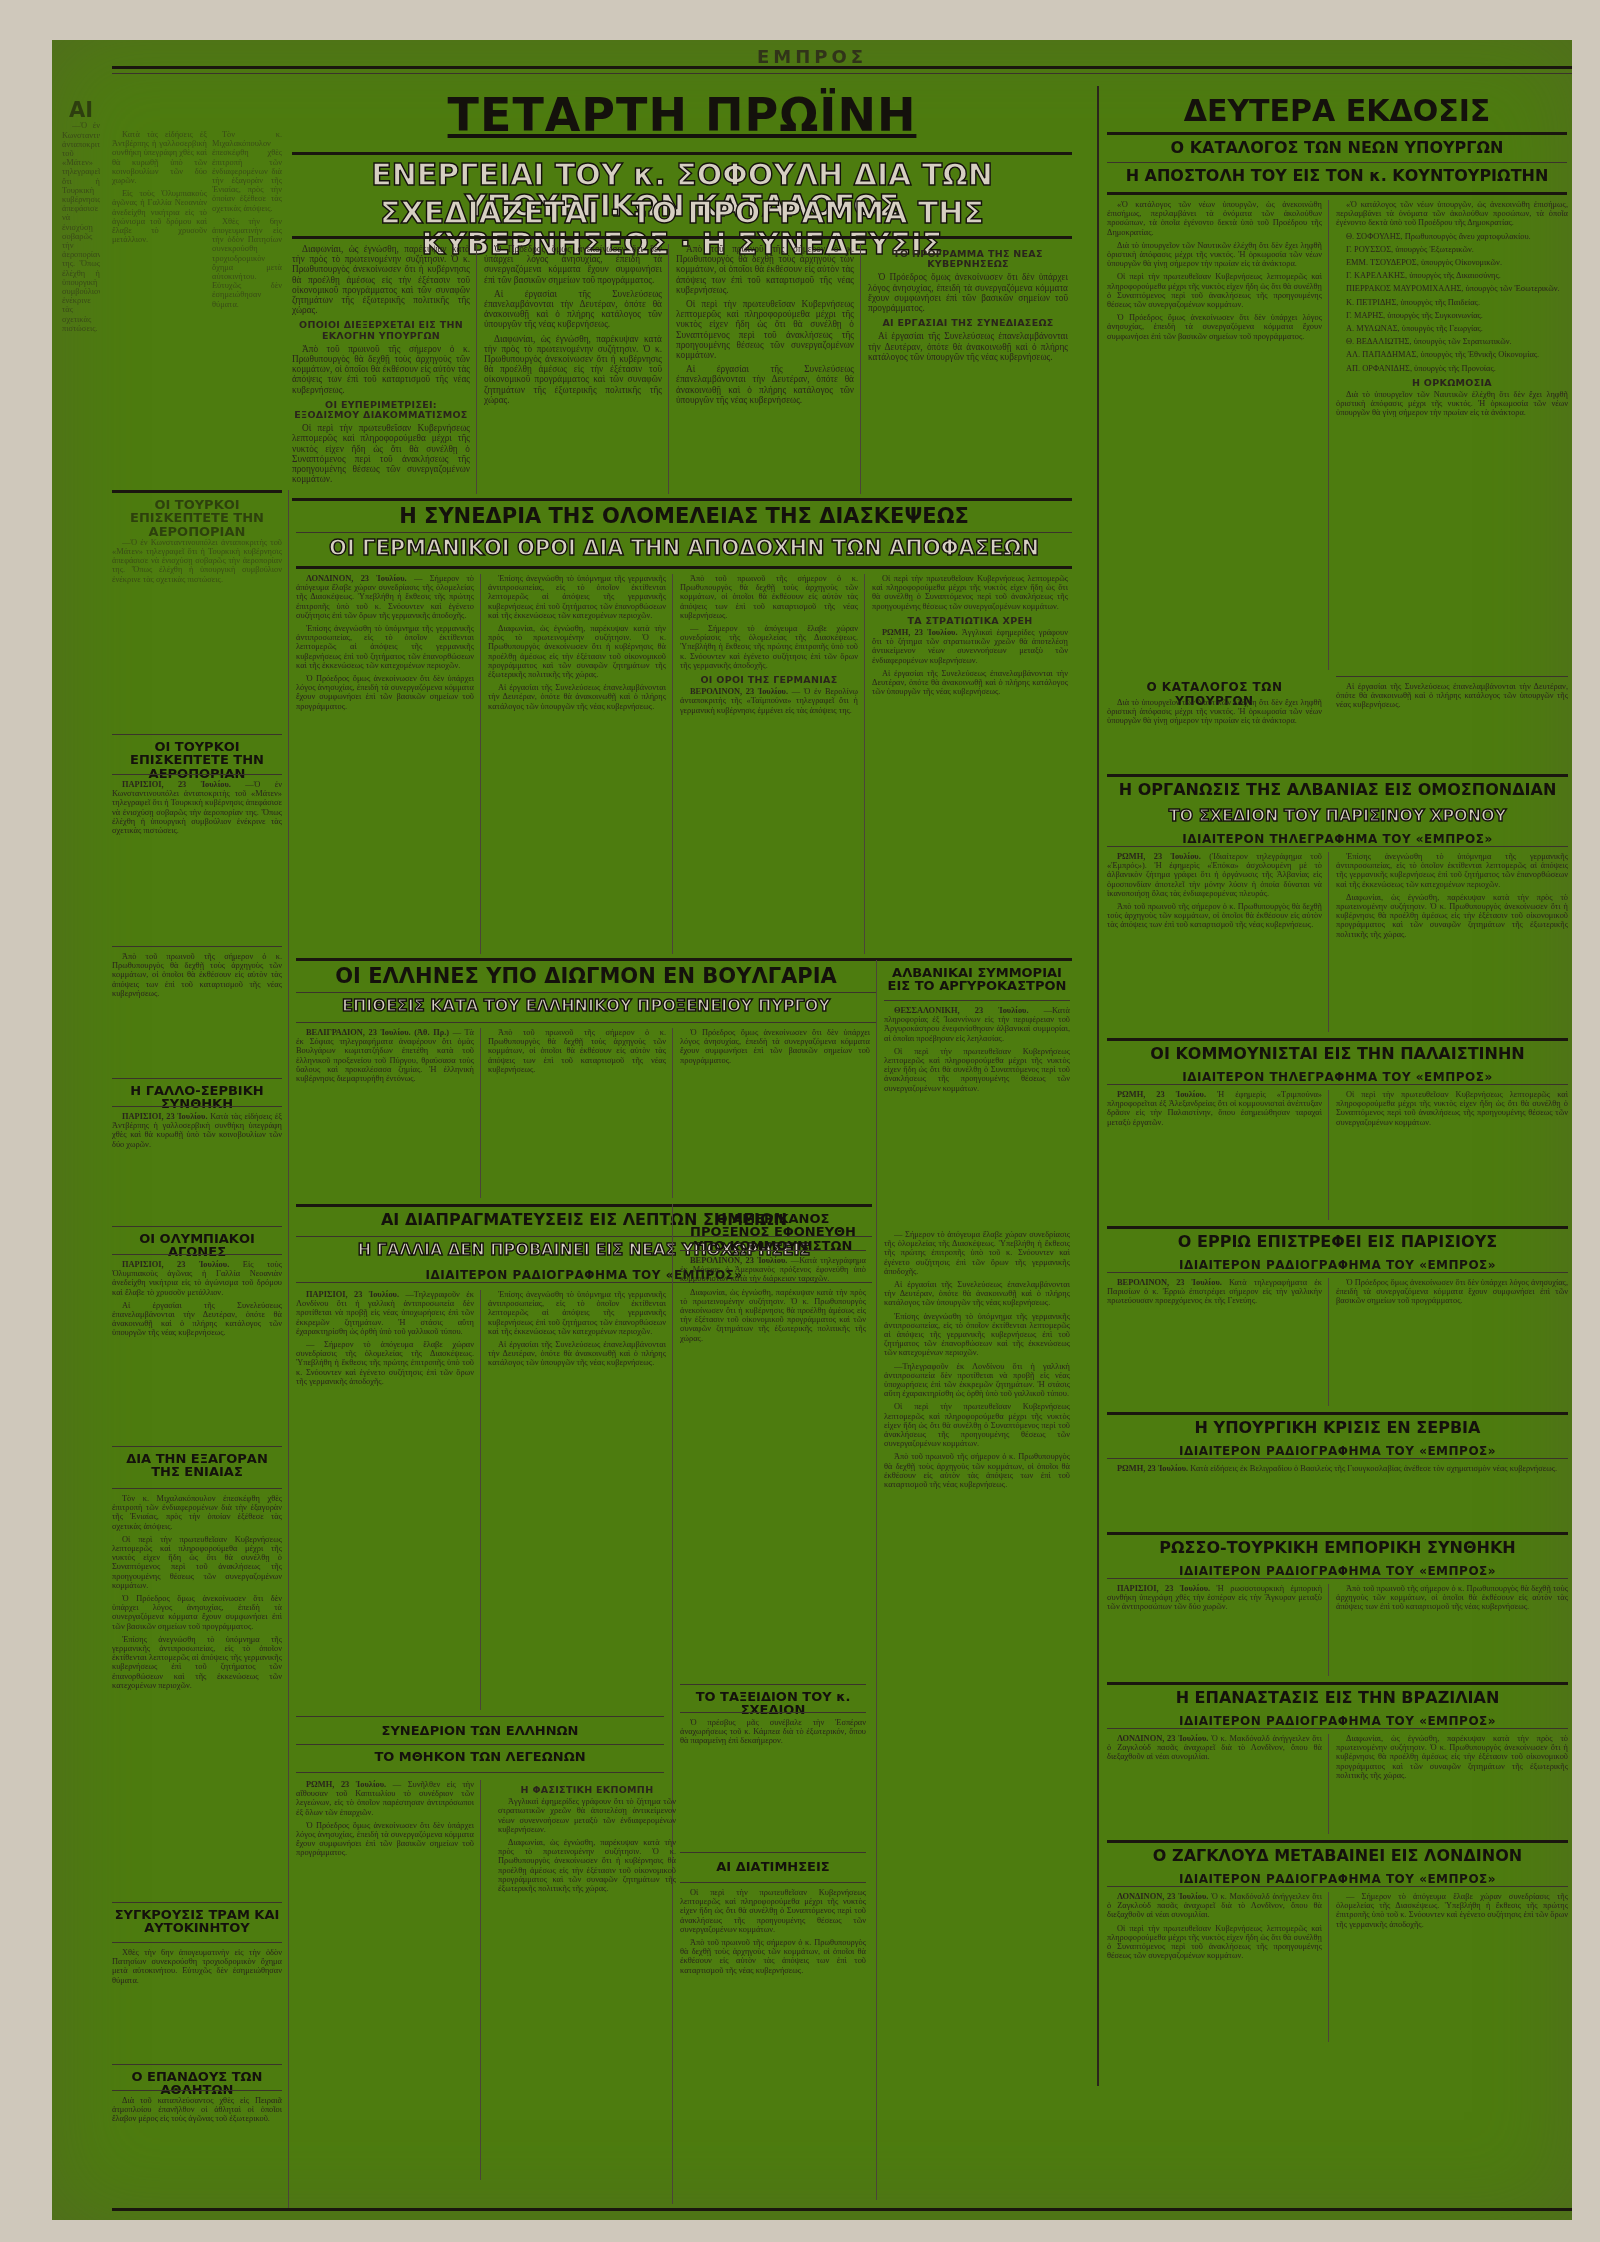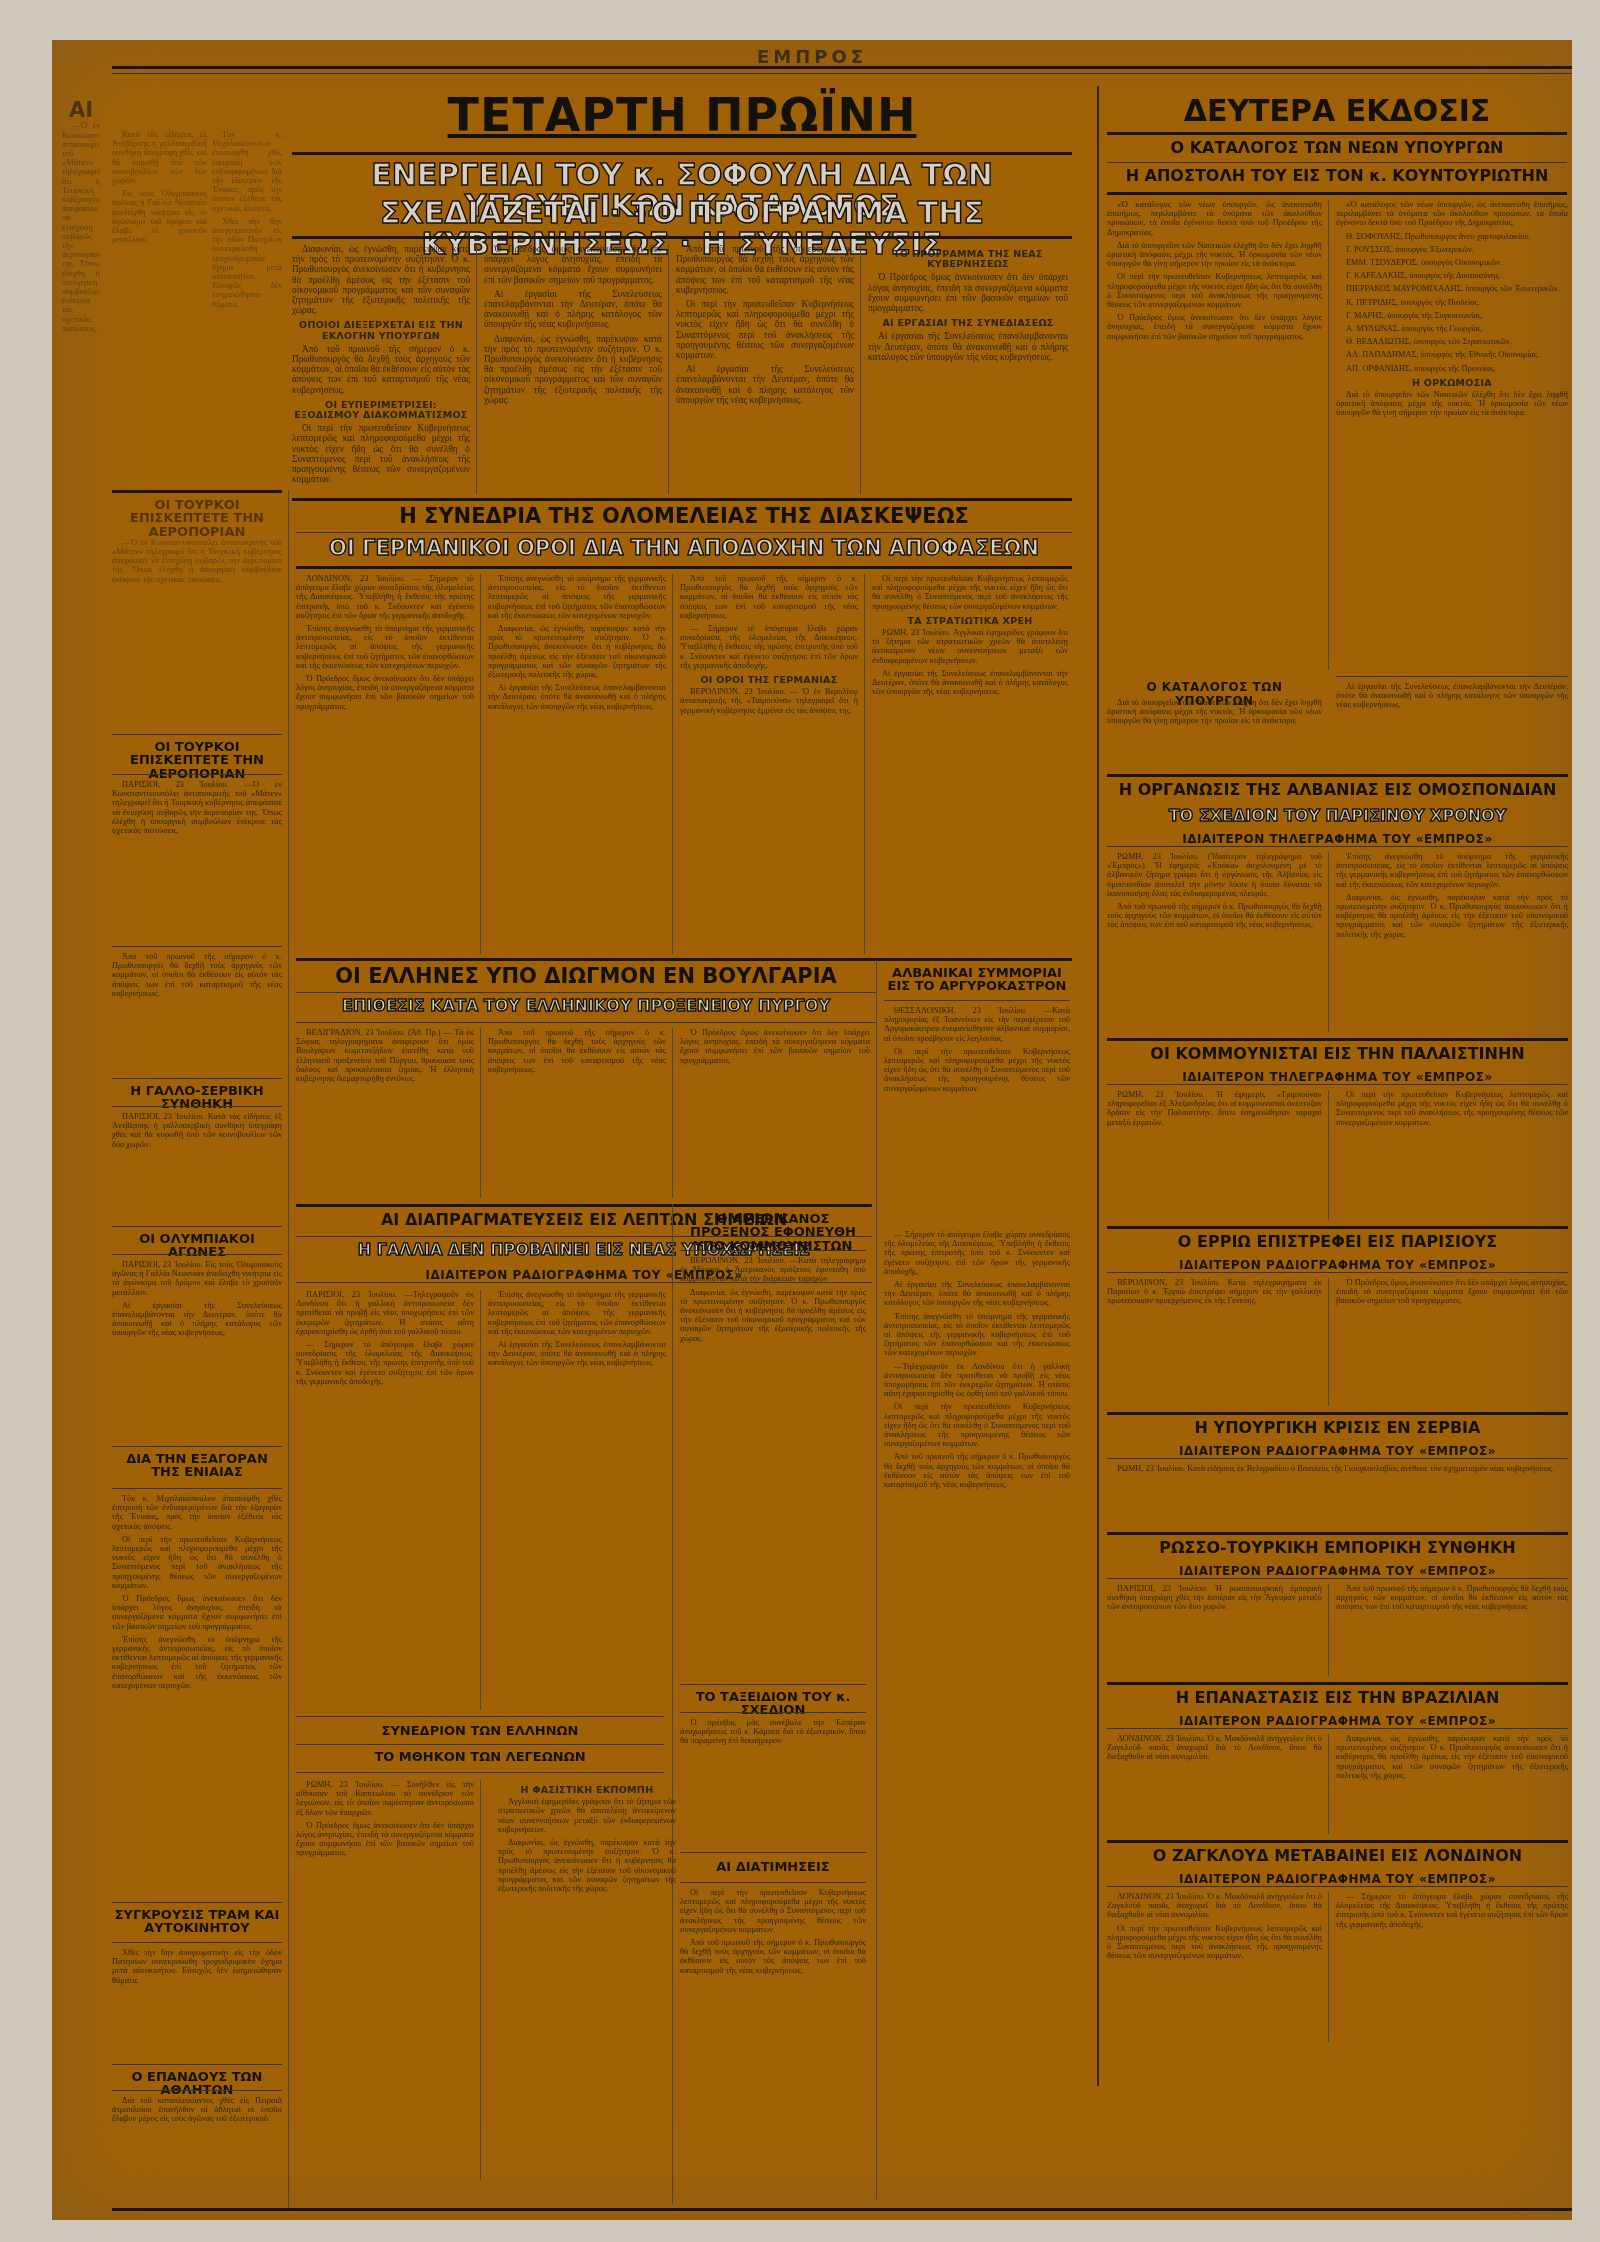--- a/index.html
+++ b/index.html
@@ -16,21 +16,21 @@
     overflow: hidden;
     font-family: "Liberation Serif", "DejaVu Serif", serif;
     color: #17140f;
   }
   .paper {
     position: absolute;
     left: 52px;
     top: 40px;
     width: 1520px;
     height: 2180px;
-    background: #a16207;
+    background: #4d7c0f;
     box-shadow: inset 0 0 90px rgba(90,80,62,0.35);
   }
   
   .vrule {
     position: absolute;
     width: 0;
     border-left: 1px solid #4b4438;
   }
   .hrule {
     position: absolute;
@@ -83,21 +83,21 @@
   .micro { font-size: 8.4px; line-height: 9.2px; }
 
   .capt {
     font-family: "DejaVu Sans", sans-serif;
     font-weight: bold;
     font-size: 9.5px;
     text-align: center;
     margin: 5px 0 3px 0;
     letter-spacing: .3px;
   }
-  .dateline { font-weight: normal; margin-top: 19px; }
+  .dateline { font-weight: bold; margin-top: 19px; }
   .smudge { opacity: .55; filter: blur(0.6px); }
 </style>
 </head>
 <body>
 
 <div class="page">
   <div class="paper">
 
     <div style="position:absolute;left:0;top:6px;width:1520px;text-align:center;font-family:'DejaVu Sans',sans-serif;font-weight:bold;font-size:18px;letter-spacing:4px;color:#2a241b;opacity:.8;">ΕΜΠΡΟΣ</div>
 

